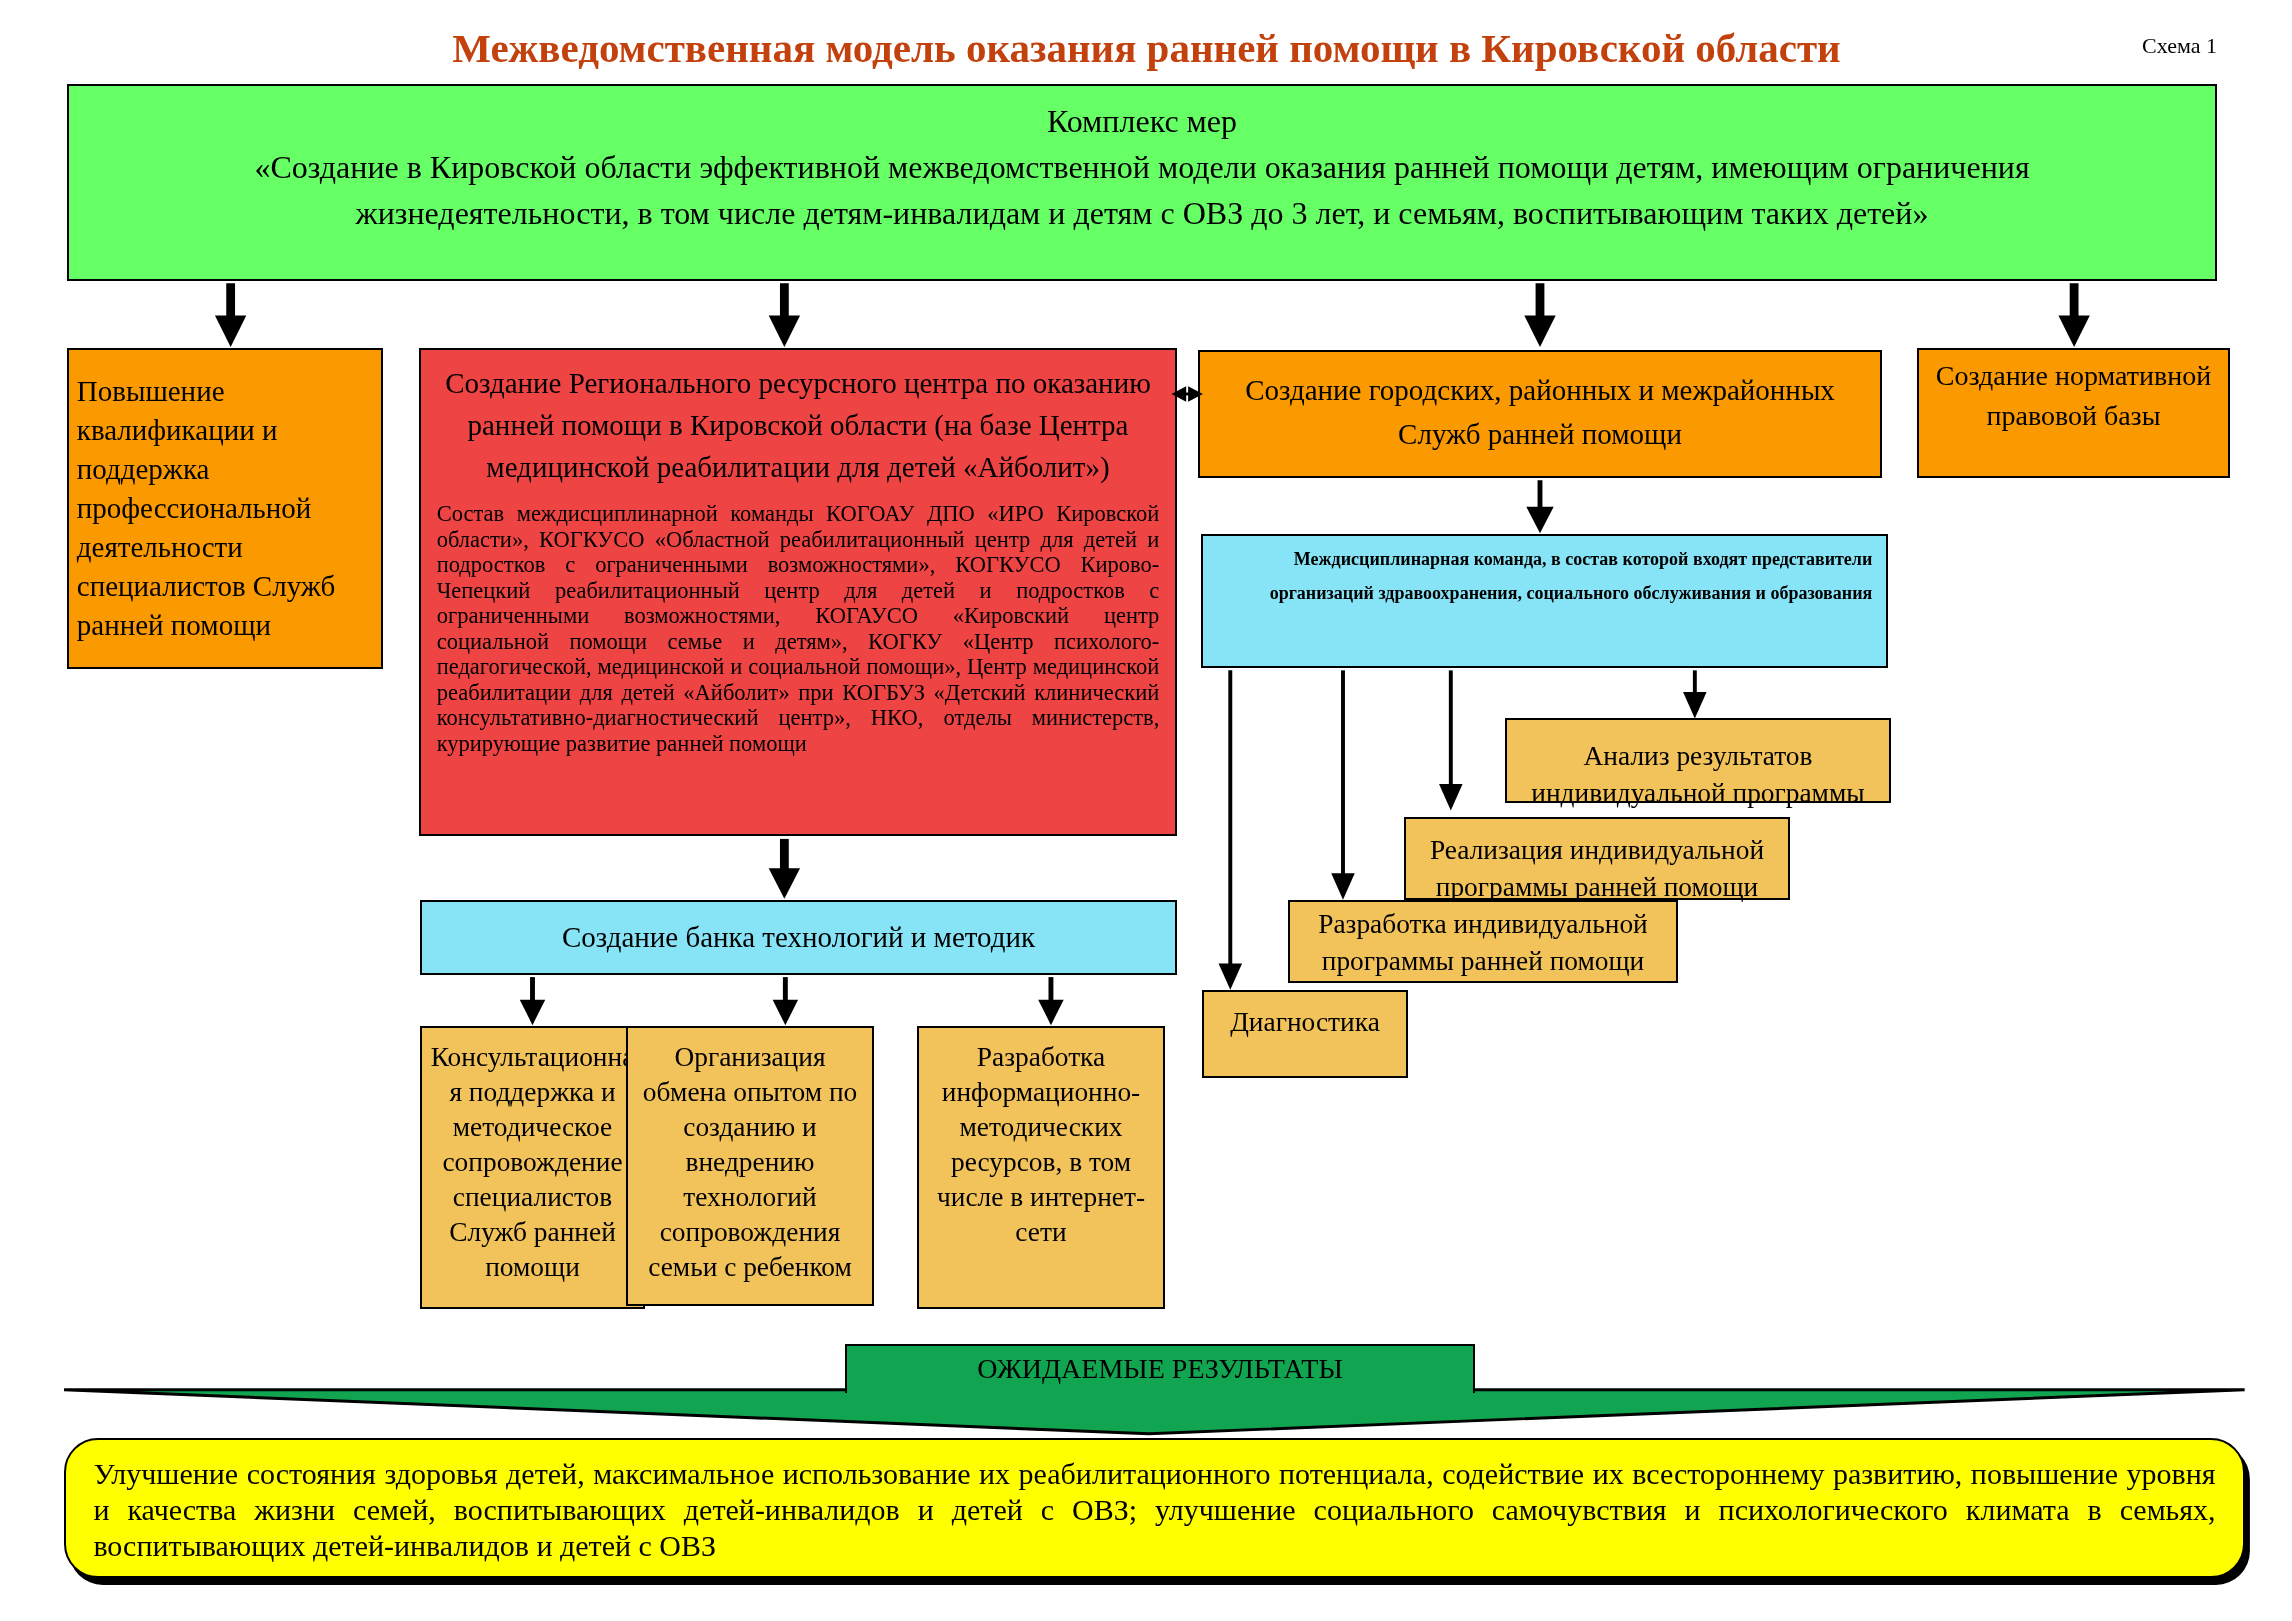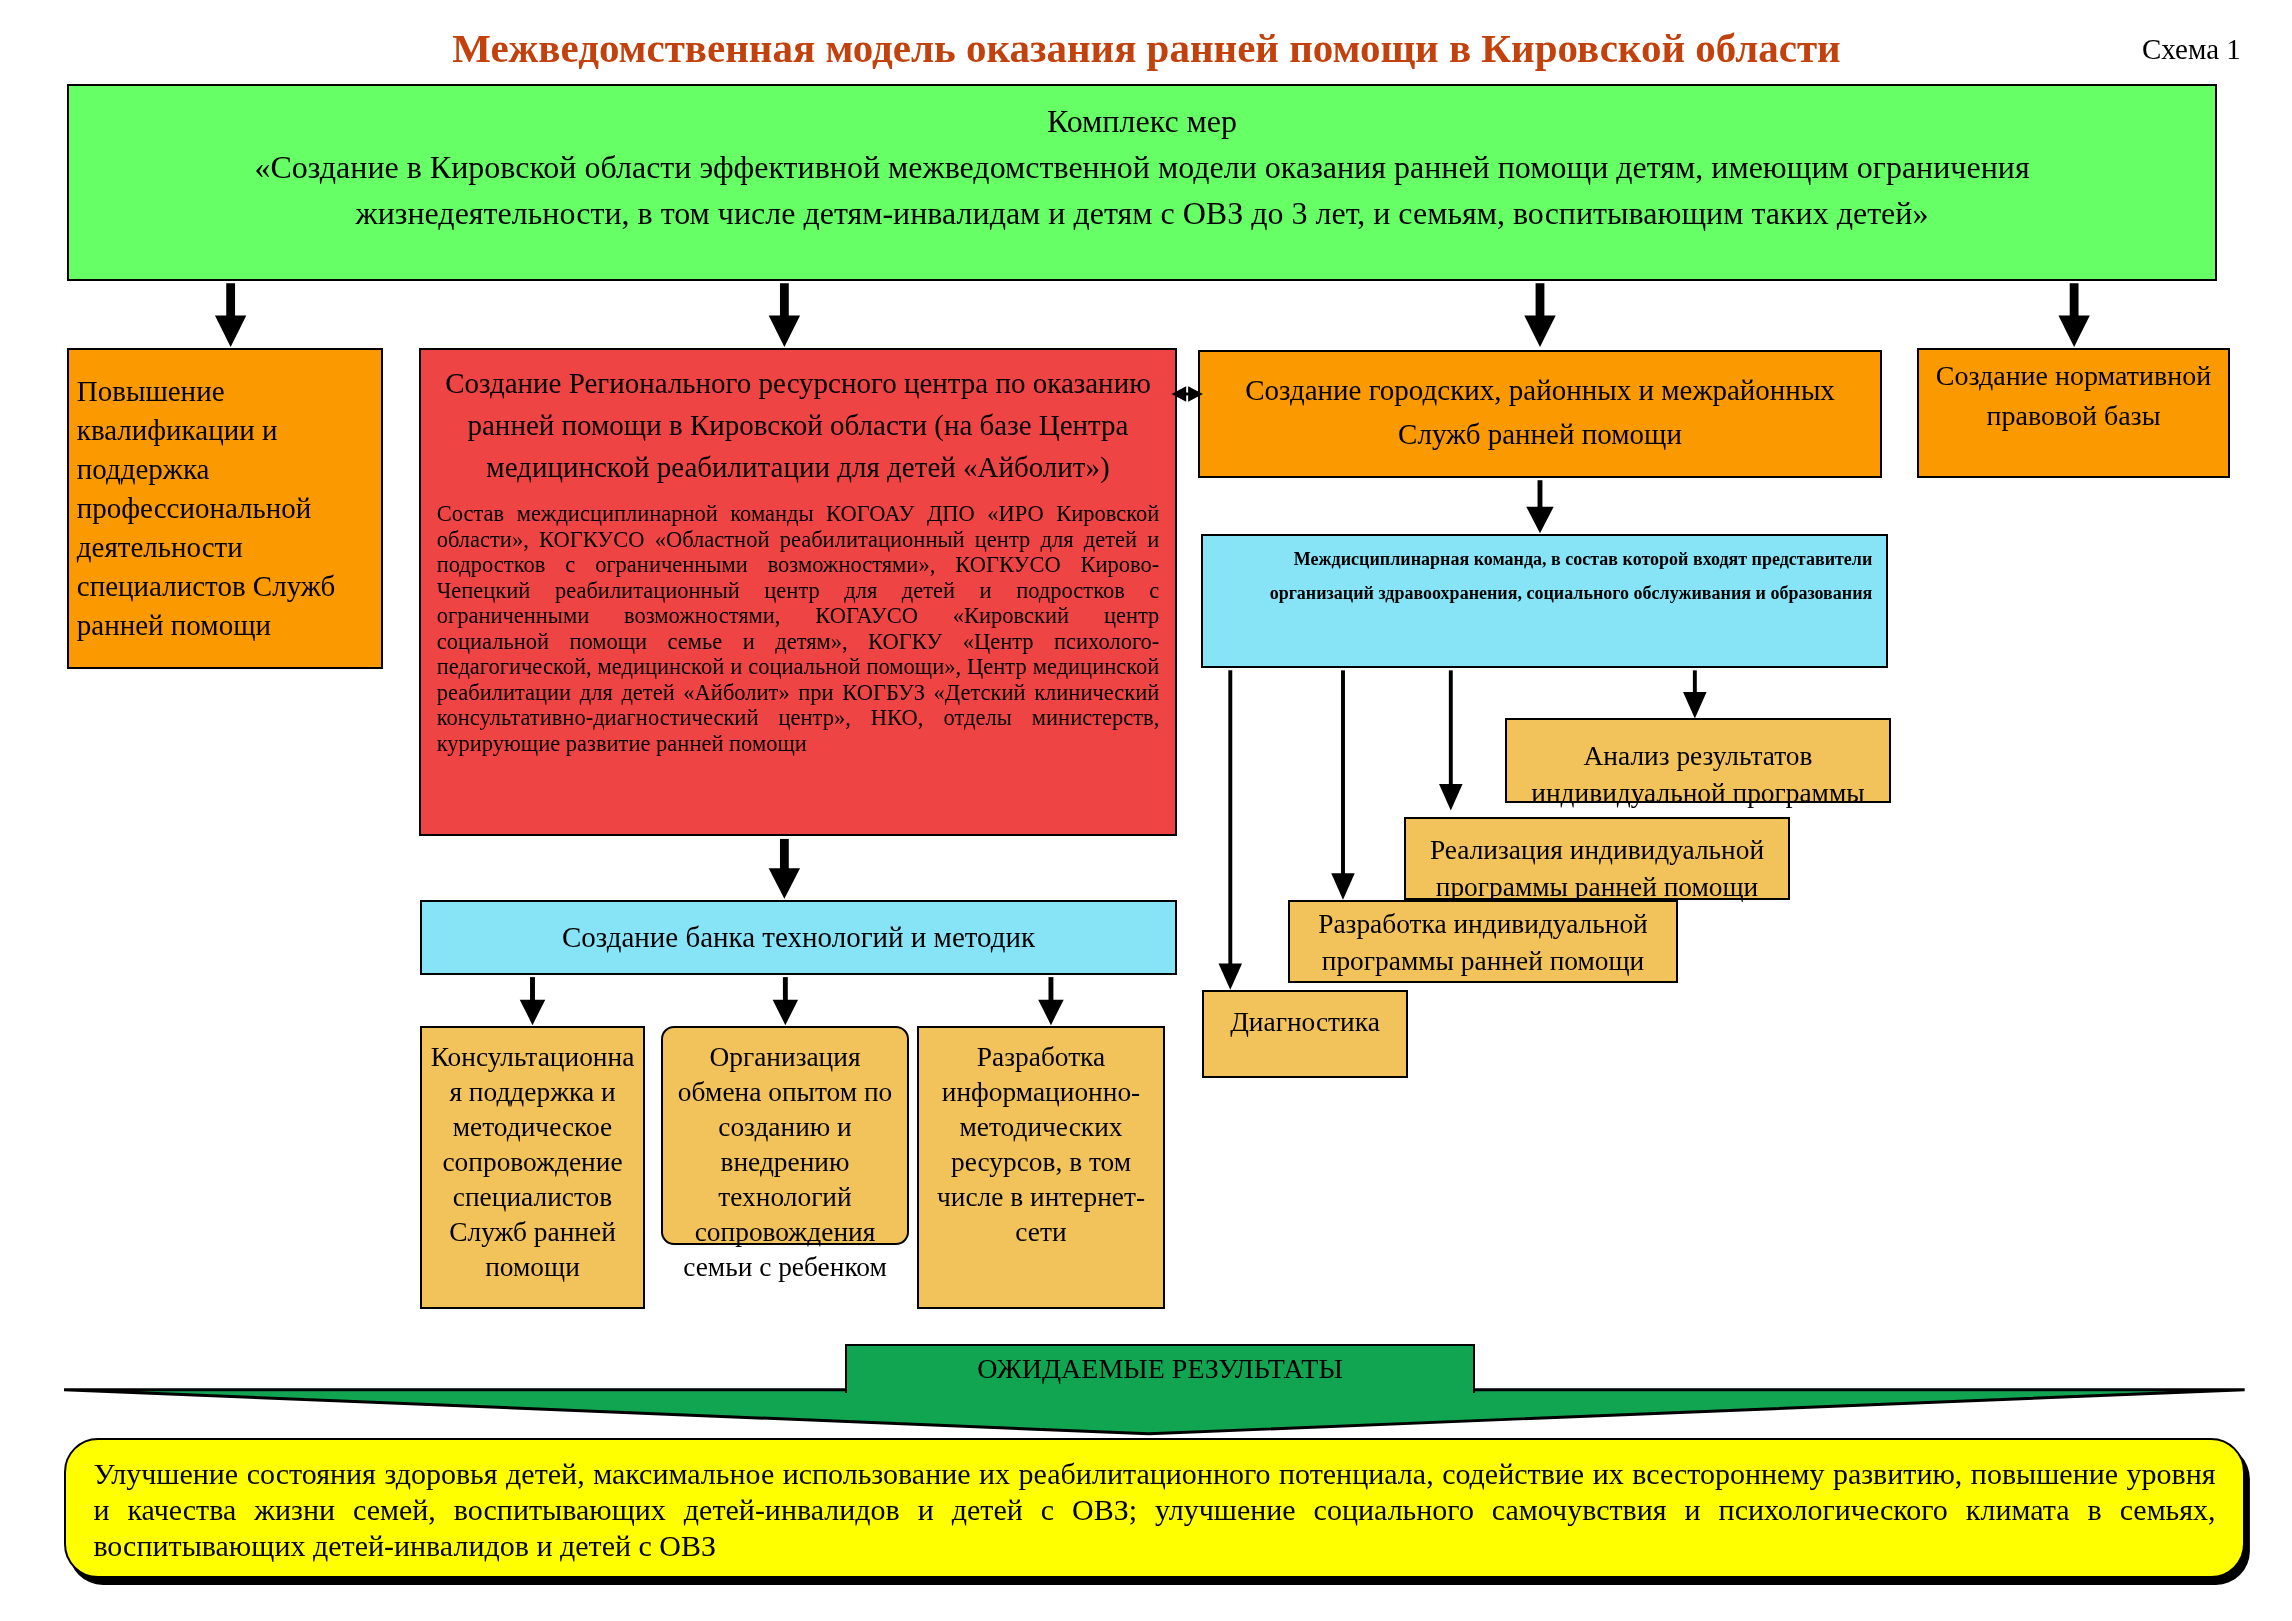--- a/index.html
+++ b/index.html
@@ -1,21 +1,21 @@
 <!DOCTYPE html>
 <html><head>
 <meta charset="utf-8">
 <style>
   html,body{margin:0;padding:0;background:#fff;}
   .canvas{position:relative;width:2293px;height:1621px;background:#ffffff;overflow:hidden;
           font-family:"Liberation Serif","DejaVu Serif",serif;color:#000;}
   .box{position:absolute;box-sizing:border-box;border:2.9px solid #000;}
   .page-title{position:absolute;top:23.5px;left:0;width:100%;text-align:center;
               color:#c2410c;font-weight:bold;font-size:41px;}
-  .scheme-label{position:absolute;top:33px;left:2142px;font-size:29px;}
+  .scheme-label{position:absolute;top:33px;left:2142px;font-size:22px;}
   .complex{left:67px;top:84px;width:2150px;height:197px;background:#66FF66;
            text-align:center;font-size:32px;line-height:46px;padding:11.8px 59px 0 59px;}
   .b-qual{left:67px;top:348px;width:316px;height:321px;background:#FA9A00;
           font-size:29px;line-height:39px;padding:21.6px 7.8px 0 7.8px;}
   .b-res{left:419px;top:348px;width:758px;height:488px;background:#ef4444;padding:11.8px 15.7px 0 15.7px;}
   .b-res .head{text-align:center;font-size:29px;line-height:42px;margin:0 0 13.7px 0;}
   .b-res .team{text-align:justify;font-size:22.5px;line-height:25.5px;}
   .b-serv{left:1198px;top:350px;width:684px;height:128px;background:#FA9A00;
           text-align:center;font-size:29px;line-height:44px;padding:15.7px 39px 0 39px;}
   .b-legal{left:1917px;top:348px;width:313px;height:130px;background:#FA9A00;
@@ -25,21 +25,21 @@
   .casc{background:#F3C35B;text-align:center;font-size:27.4px;line-height:37px;}
   .c-analysis{left:1505px;top:718px;width:386px;height:85px;padding-top:18px;}
   .c-impl{left:1404px;top:811px;width:386px;height:83px;padding-top:13px;margin-top:6px;}
   .c-dev{left:1288px;top:900px;width:390px;height:83px;padding-top:3.9px;}
   .c-diag{left:1202px;top:990px;width:206px;height:88px;padding-top:11.8px;}
   .b-bank{left:420px;top:900px;width:757px;height:75px;background:#87E4F7;
           text-align:center;font-size:29px;line-height:70px;}
   .b-child{background:#F3C35B;text-align:center;font-size:27.4px;line-height:35px;
            padding:11.8px 5.9px 0 5.9px;overflow-wrap:break-word;}
   .ch1{left:420px;top:1026px;width:225px;height:283px;}
-  .ch2{left:661px;top:1026px;width:248px;height:219px;border-radius:13px;}
+  .ch2{left:626px;top:1026px;width:248px;height:280px;}
   .ch3{left:917px;top:1026px;width:248px;height:283px;}
   .banner-rect{position:absolute;box-sizing:border-box;left:845px;top:1344px;width:630px;height:49px;
                background:#12A551;border:2.9px solid #000;border-bottom:none;z-index:6;
                text-align:center;font-size:28px;line-height:45px;}
   .results{left:64px;top:1438px;width:2181px;height:140px;background:#FFFF00;border-radius:34px;
            box-shadow:4.9px 6.9px 0 #000;text-align:justify;font-size:30px;line-height:36px;
            padding:15.7px 27.4px 0 27.4px;z-index:2;}
   .overlay{position:absolute;left:0;top:0;width:2293px;height:1621px;z-index:5;pointer-events:none;}
 </style>
 </head>

